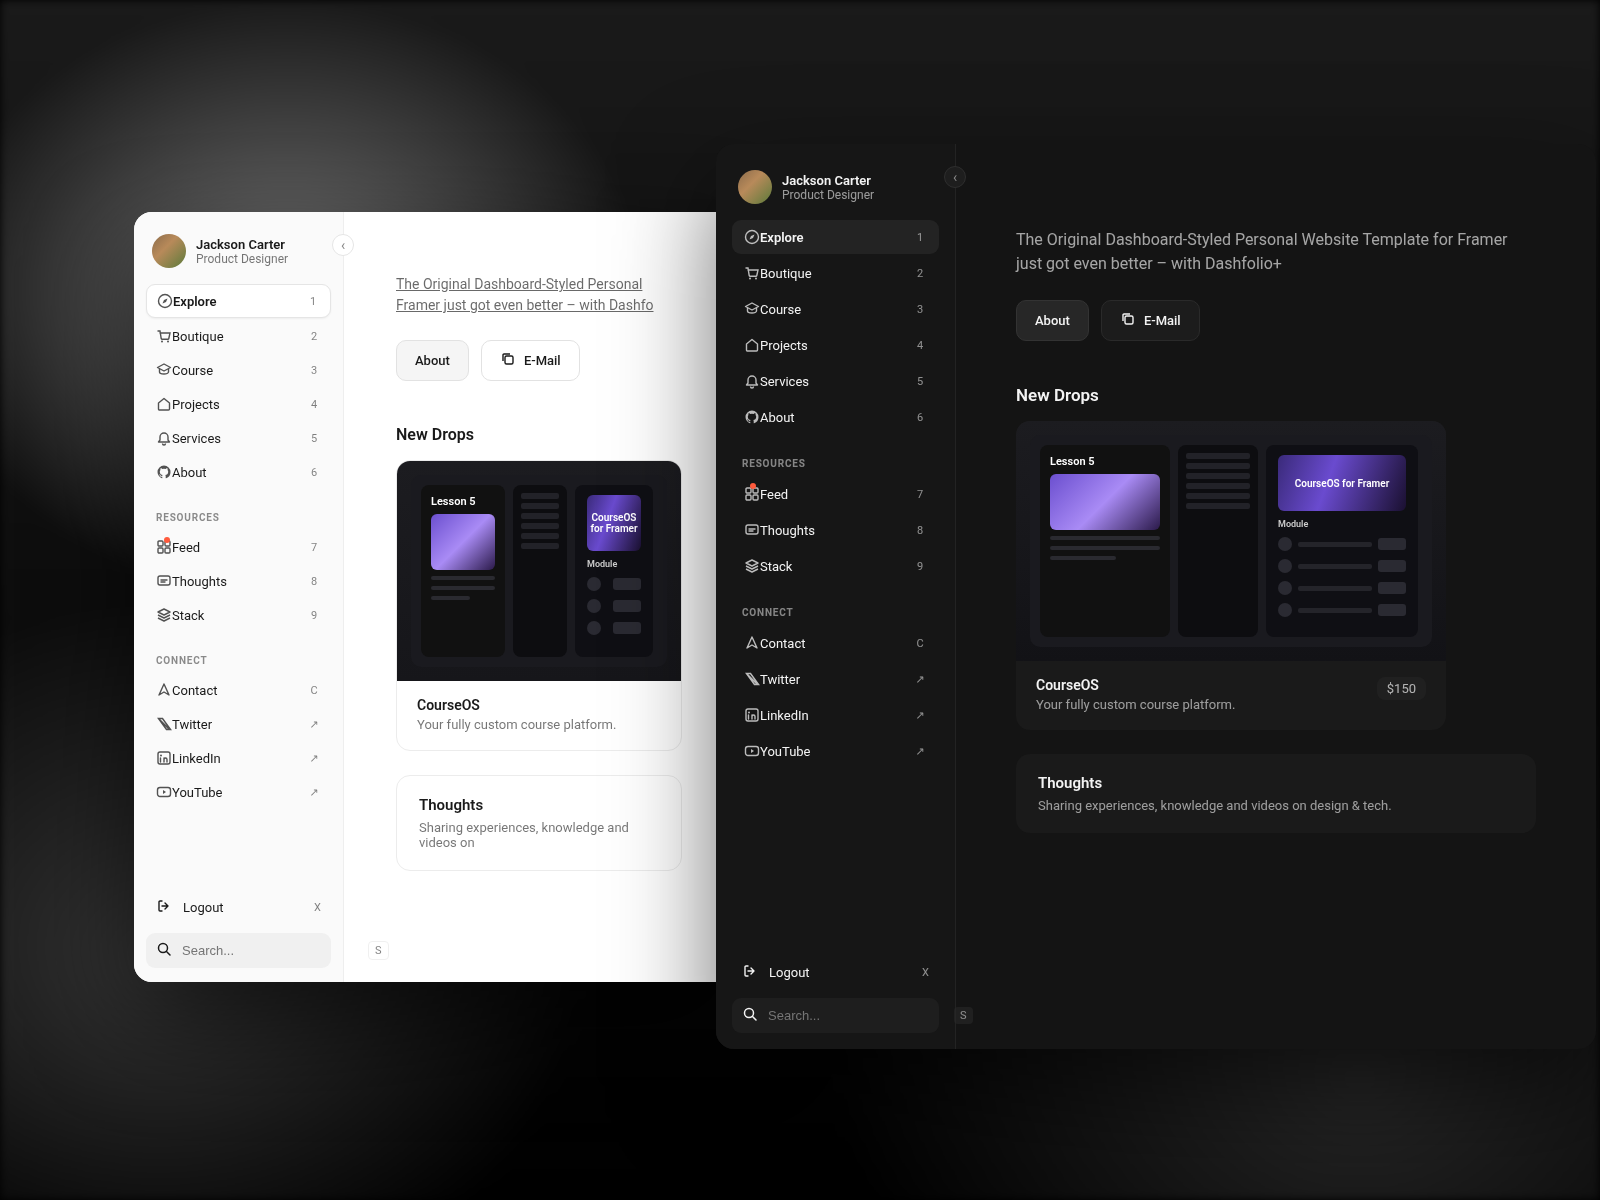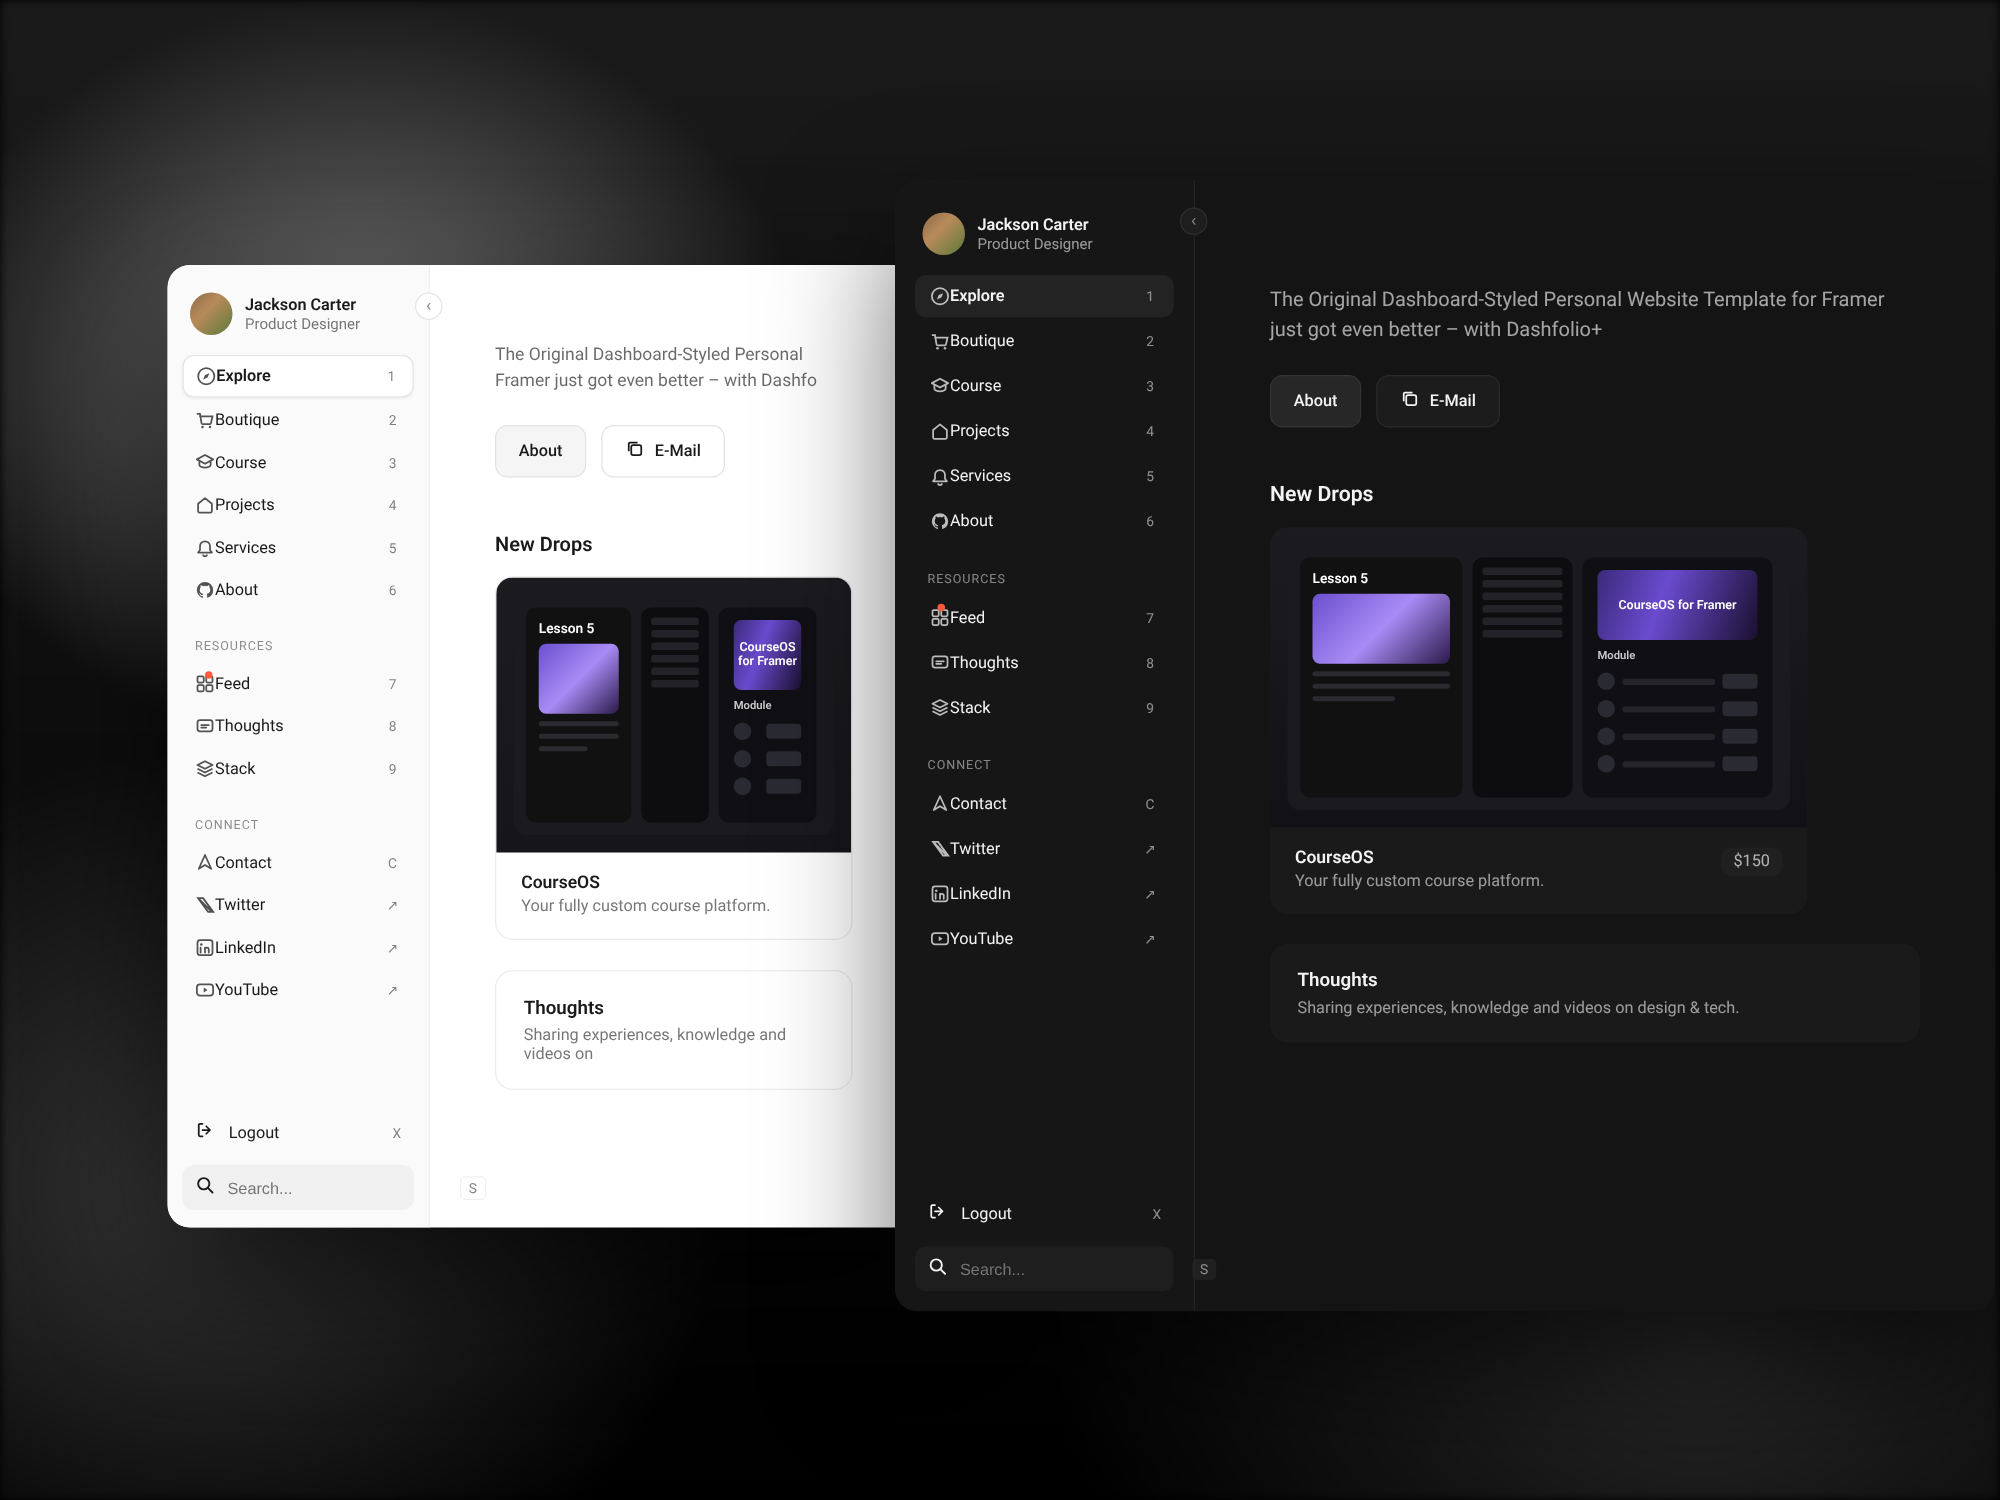--- a/index.html
+++ b/index.html
@@ -37,21 +37,21 @@
   display:flex; align-items:center; justify-content:center;
   font-size:14px;
 }
 
 .profile { display:flex; align-items:center; gap:10px; padding:4px 6px 16px; }
 .avatar { width:34px; height:34px; border-radius:50%; background:linear-gradient(135deg,#8a6b4a,#b88a5a 40%,#5b7a3a); }
 .profile-name { font-weight:600; font-size:13px; }
 .profile-role { font-size:12px; opacity:.6; }
 
 .nav-group { display:flex; flex-direction:column; gap:2px; margin-bottom:10px; }
-.section-label { font-size:10px; letter-spacing:.8px; font-weight:400; opacity:.5; padding:14px 10px 8px; text-transform:uppercase; }
+.section-label { font-size:10px; letter-spacing:.8px; font-weight:700; opacity:.5; padding:14px 10px 8px; text-transform:uppercase; }
 .nav-item { display:flex; align-items:center; padding:8px 10px; border-radius:9px; cursor:pointer; position:relative; }
 .nav-item .ico { width:16px; height:16px; display:flex; align-items:center; justify-content:center; opacity:.75; }
 .nav-item .lbl { flex:1; }
 .nav-item .badge { font-size:11px; opacity:.55; min-width:14px; text-align:center; }
 .nav-item.active .lbl { font-weight:600; }
 .nav-item .dot { position:absolute; width:6px; height:6px; background:#ff5a3c; border-radius:50%; top:6px; left:18px; }
 
 .sidebar-bottom { margin-top:auto; display:flex; flex-direction:column; gap:8px; }
 .logout { display:flex; align-items:center; gap:11px; padding:8px 10px; border-radius:9px; }
 .logout .badge { margin-left:auto; font-size:11px; opacity:.55; }
@@ -95,21 +95,21 @@
 .mock .mright .mbtn { width:28px; height:12px; background:#2a2a32; border-radius:3px; margin-left:auto; }
 
 
 .light { top:212px; left:134px; width:600px; height:770px; background:#fff; color:#1a1a1a; }
 .light .sidebar { background:#fafafa; border-right:1px solid #eee; }
 .light .collapse { background:#fff; border:1px solid #e5e5e5; color:#888; }
 .light .nav-item.active { background:#fff; border:1px solid #e5e5e5; box-shadow:0 1px 2px rgba(0,0,0,.05); }
 .light .search { background:#f0f0f0; }
 .light .search .kbd { background:#fff; border:1px solid #e5e5e5; }
 .light .headline { font-size:36px; }
-.light .sub { font-size:14px; }
+.light .sub { font-size:14px;text-decoration:underline; }
 .light .btn { background:#fff; border:1px solid #e2e2e2; }
 .light .btn.primary { background:#f5f5f5; }
 .light .card { border:1px solid #ececec; }
 .light .card-img { background:linear-gradient(#1c1c20,#16161a); }
 .light .thoughts { border:1px solid #ececec; }
 
 
 .dark { top:144px; left:716px; width:880px; height:905px; background:#141414; color:#f3f3f3; }
 .dark .sidebar { background:#161616; border-right:1px solid #232323; width:240px; padding:22px 16px 16px; }
 .dark .main { padding:56px 60px 30px; }

